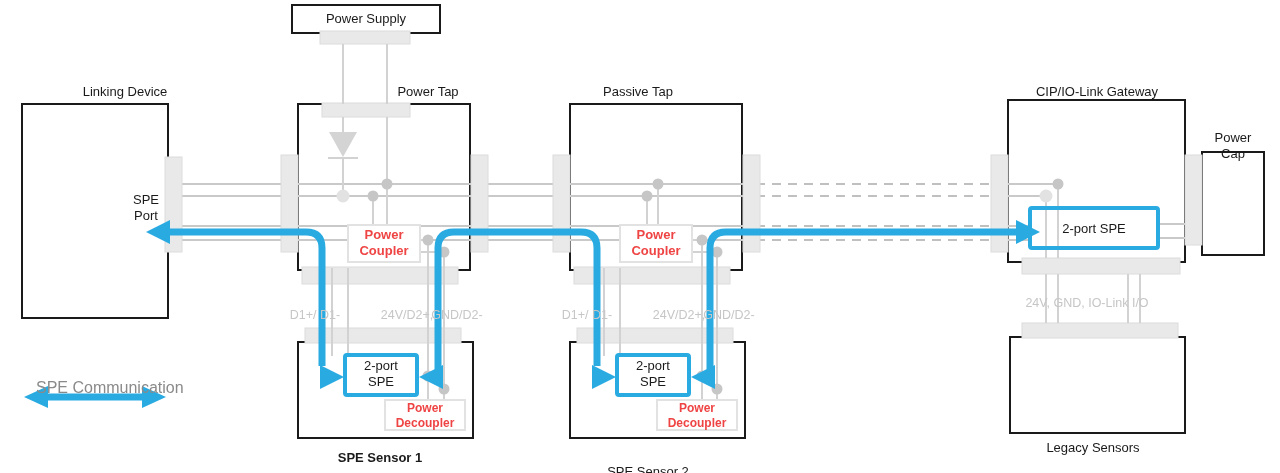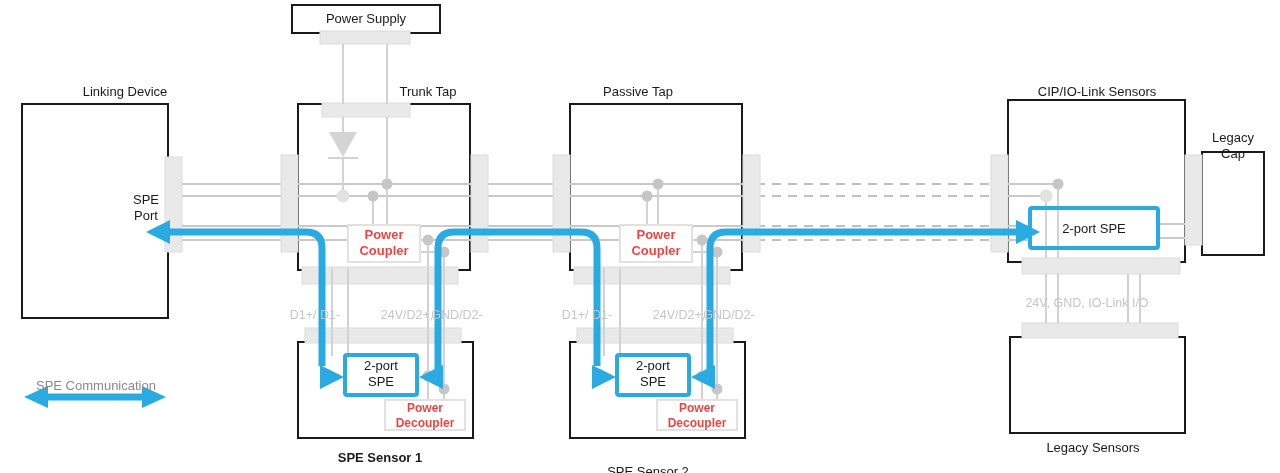--- a/index.html
+++ b/index.html
@@ -9,21 +9,21 @@
   }
   .canvas svg{position:absolute;left:0;top:0;}
   .lbl{
     position:absolute;font-size:13px;line-height:1.25;white-space:pre-line;
     text-align:center;transform:translateX(-50%);color:#1a1a1a;
   }
   .lbl.left{transform:none;text-align:left;}
   .muted{color:#c6c6c6;font-size:12.5px;}
   .ghost{color:#ef4444;font-weight:bold;}
   .ghost.small{font-size:12px;}
-  .legend-text{color:#8a8a8a;font-size:13px;}
+  .legend-text{color:#8a8a8a;font-size:16px;}
 </style>
 </head>
 <body>
 
 <div class="canvas">
 
   <svg width="1280" height="473" viewBox="0 0 1280 473">
 
     <g fill="none" stroke="#1a1a1a" stroke-width="2">
       <rect x="292" y="5" width="148" height="28"></rect>
@@ -164,24 +164,24 @@
       <rect x="44" y="393.5" width="102" height="7"></rect>
       <polygon points="24,397 48,386 48,408"></polygon>
       <polygon points="166,397 142,386 142,408"></polygon>
     </g>
   </svg>
 
   <div class="lbl" style="left:366px;top:11px;">Power Supply</div>
   <div class="lbl" style="left:103px;top:84px;padding-left:44px;">Linking Device</div>
   <div class="lbl" style="left:146px;top:192px;">SPE
 Port</div>
-  <div class="lbl" style="left:428px;top:84px;">Trunk Tap</div>
+  <div class="lbl" style="left:428px;top:84px;">Power Tap</div>
   <div class="lbl" style="left:638px;top:84px;text-align:right;">Passive Tap</div>
-  <div class="lbl" style="left:1097px;top:84px;">CIP/IO-Link Sensors</div>
-  <div class="lbl" style="left:1233px;top:130px;">Legacy Cap</div>
+  <div class="lbl" style="left:1097px;top:84px;">CIP/IO-Link Gateway</div>
+  <div class="lbl" style="left:1233px;top:130px;">Power Cap</div>
   <div class="lbl" style="left:380px;top:450px;font-weight:bold;">SPE Sensor 1</div>
   <div class="lbl" style="left:648px;top:464px;text-align:right;">SPE Sensor 2</div>
   <div class="lbl" style="left:1093px;top:440px;">Legacy Sensors</div>
 
   <div class="lbl" style="left:381px;top:358px;">2-port
 SPE</div>
   <div class="lbl" style="left:653px;top:358px;">2-port
 SPE</div>
   <div class="lbl" style="left:1094px;top:221px;">2-port SPE</div>
 

